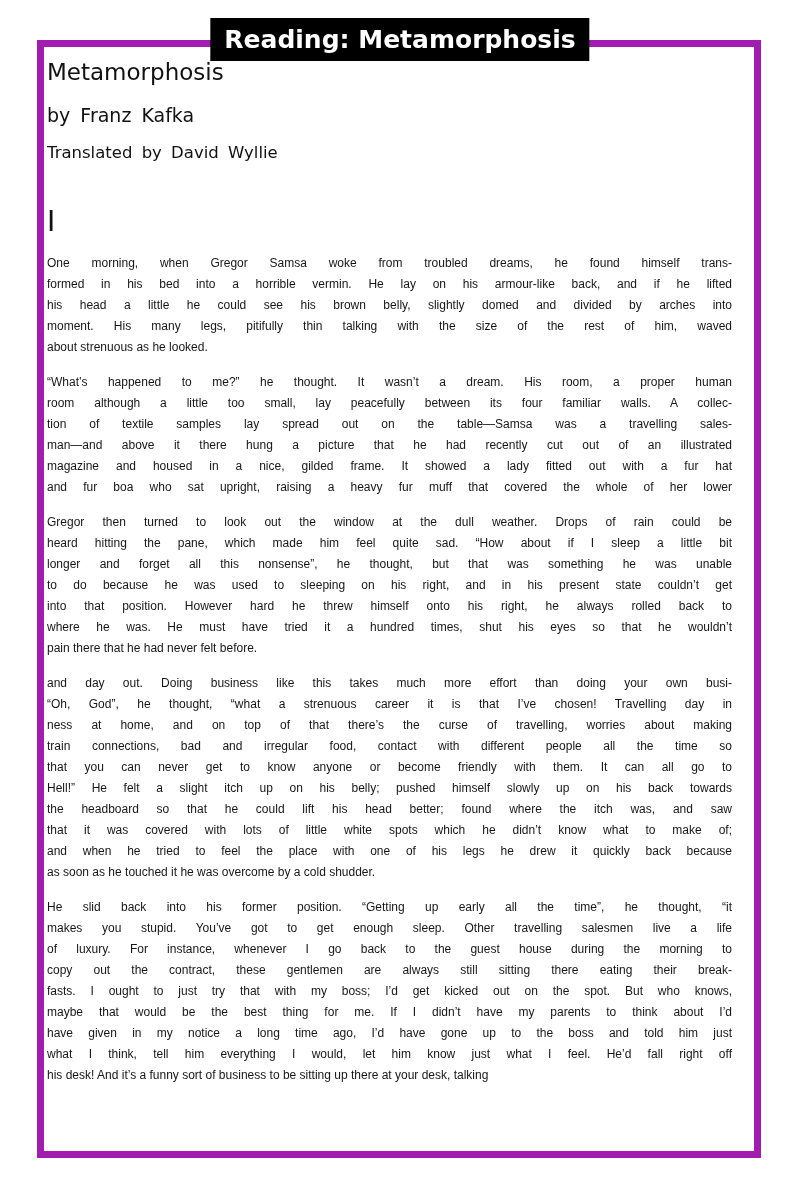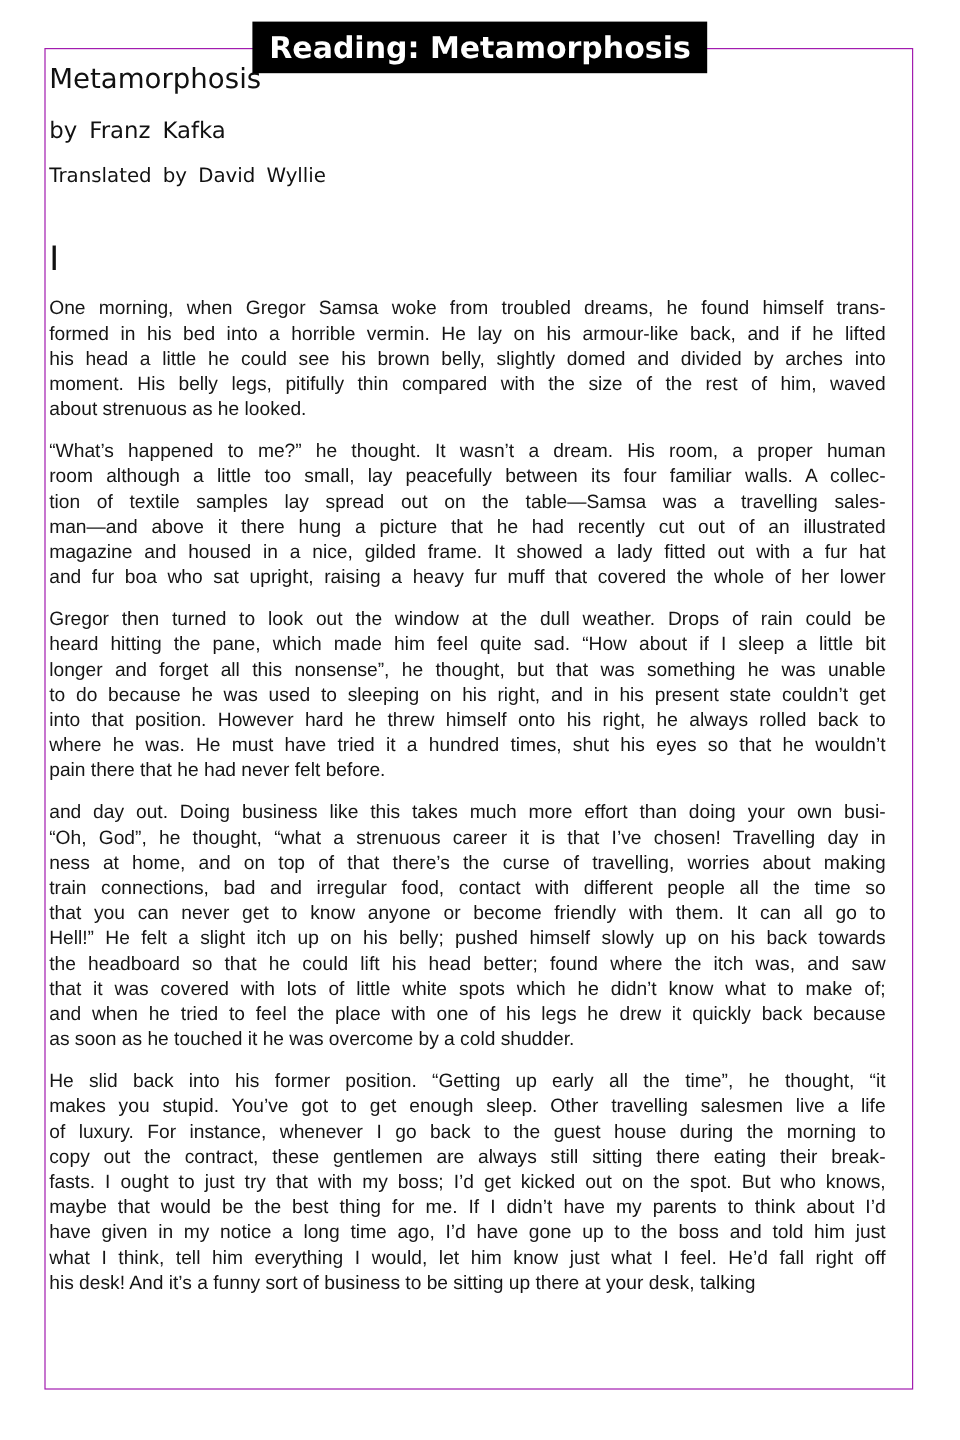--- a/index.html
+++ b/index.html
@@ -31,21 +31,21 @@
     z-index: 2;
   }
   .page {
     position: absolute;
     left: 37px;
     top: 40px;
     width: 724px;
     height: 1118px;
     box-sizing: border-box;
     background: #ffffff;
-    border: 1px solid #a21caf;
+    border: 7px solid #a21caf;
     padding: 6px 22px 14px 3px;
     overflow: hidden;
     z-index: 1;
   }
   .book-title {
     font-size: 23px;
     font-weight: normal;
     line-height: 1.2;
     margin: 6px 0 0 0;
     word-spacing: 3px;
@@ -68,21 +68,21 @@
     font-size: 28px;
     font-weight: normal;
     line-height: 1.2;
     margin: 42px 0 0 0;
   }
   .para {
     margin: 14px 0 0 0;
   }
   .ln {
     font-family: "Liberation Sans", "DejaVu Sans", sans-serif;
-    font-size: 16px;
+    font-size: 12px;
     line-height: 21px;
     color: #161616;
     text-align: justify;
     text-align-last: justify;
   }
   .ln.last {
     text-align: justify;
     text-align-last: left;
   }
 </style>
@@ -96,21 +96,21 @@
 <div class="page">
   <div class="book-title">Metamorphosis</div>
   <div class="book-author">by Franz Kafka</div>
   <div class="book-translator">Translated by David Wyllie</div>
   <div class="chapter-heading">I</div>
   <div>
       <div class="para">
         <div class="ln">One morning, when Gregor Samsa woke from troubled dreams, he found himself trans-</div>
         <div class="ln">formed in his bed into a horrible vermin. He lay on his armour-like back, and if he lifted</div>
         <div class="ln">his head a little he could see his brown belly, slightly domed and divided by arches into</div>
-        <div class="ln">moment. His belly legs, pitifully thin compared with the size of the rest of him, waved</div>
+        <div class="ln">moment. His many legs, pitifully thin talking with the size of the rest of him, waved</div>
         <div class="ln last">about strenuous as he looked.</div>
       </div>
       <div class="para">
         <div class="ln">“What’s happened to me?” he thought. It wasn’t a dream. His room, a proper human</div>
         <div class="ln">room although a little too small, lay peacefully between its four familiar walls. A collec-</div>
         <div class="ln">tion of textile samples lay spread out on the table—Samsa was a travelling sales-</div>
         <div class="ln">man—and above it there hung a picture that he had recently cut out of an illustrated</div>
         <div class="ln">magazine and housed in a nice, gilded frame. It showed a lady fitted out with a fur hat</div>
         <div class="ln">and fur boa who sat upright, raising a heavy fur muff that covered the whole of her lower</div>
       </div>

